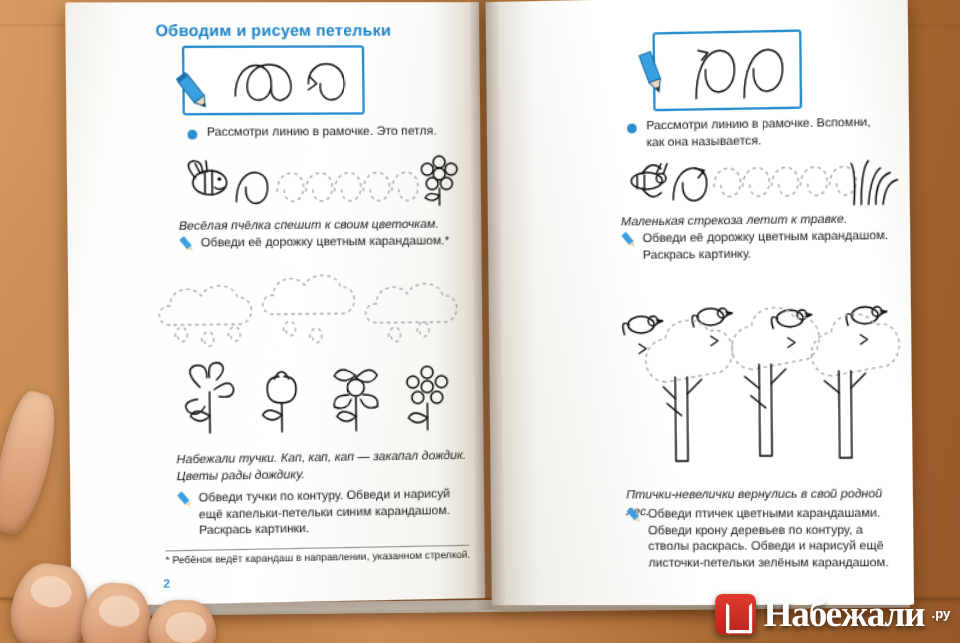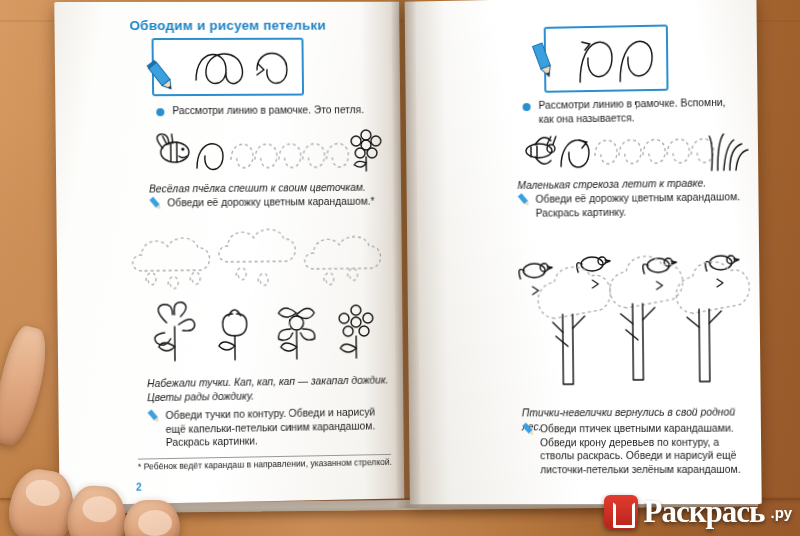--- a/index.html
+++ b/index.html
@@ -94,21 +94,21 @@
   .wm{
     position:absolute;right:8px;bottom:6px;
     display:flex;align-items:center;gap:6px;
     background:rgba(0,0,0,0);
   }
   .wm .lab{
     font-size:31px;font-weight:bold;color:#ffffff;letter-spacing:-1px;
     text-shadow:0 2px 4px rgba(0,0,0,.55);font-family:"Liberation Serif", serif;
   }
   .wm .ru{
-    font-size:15px;color:#ffffff;font-weight:bold;
+    font-size:11px;color:#ffffff;font-weight:bold;
     text-shadow:0 2px 4px rgba(0,0,0,.55);
   }
   .wm .mark{
     width:34px;height:34px;border-radius:6px;
     background:linear-gradient(180deg,#e23b2e,#b8241c);
     box-shadow:0 2px 5px rgba(0,0,0,.45);
     position:relative;
   }
   .wm .mark:after{
     content:"";position:absolute;left:9px;top:7px;width:16px;height:20px;
@@ -378,17 +378,17 @@
     </div>
   <div class="finger f2">
       <div class="nail"></div>
     </div>
   <div class="finger f3">
       <div class="nail"></div>
     </div>
 
   <div class="wm">
     <div class="mark"></div>
-    <div class="lab">Раскрась</div>
+    <div class="lab">Набежали</div>
     <div class="ru">.ру</div>
   </div>
 
 </div>
 
 </body></html>

